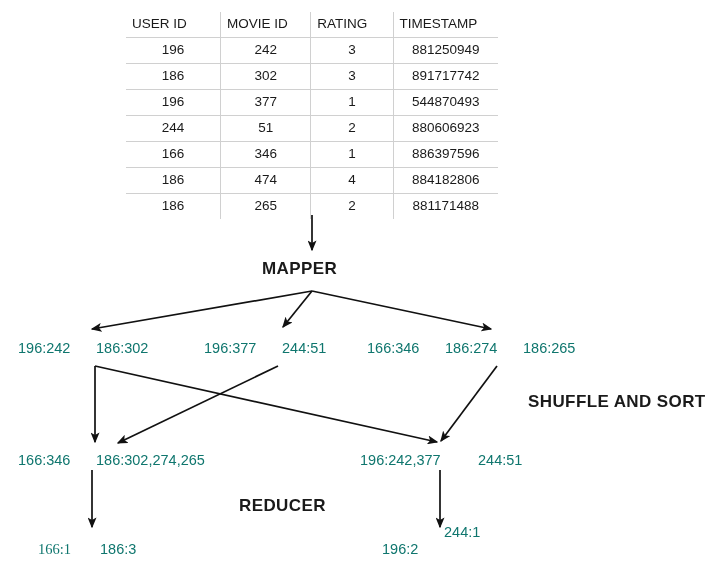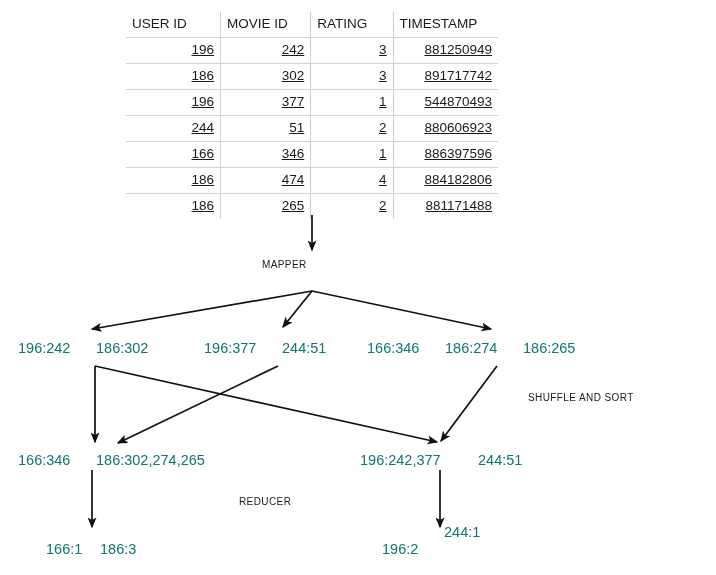--- a/index.html
+++ b/index.html
@@ -33,38 +33,38 @@
     height: 20px;
     line-height: 20px;
     font-weight: normal;
     white-space: nowrap;
   }
   #input-table th {
     text-align: left;
     border-top: none;
   }
   #input-table td {
-    text-align: right;
-    text-decoration: underline;
+    text-align: center;
   }
   #input-table tr > *:first-child { border-left: none; }
   #input-table tr > *:last-child  { border-right: none; }
   #input-table tr:last-child > *  { border-bottom: none; }
   .col-user  { width: 100px; }
   .col-movie { width: 88px; }
   .col-rate  { width: 82px; }
   .col-time  { width: 102px; }
 
   
   .stage-label {
     position: absolute;
-    font-size: 10px;
+    font-size: 17px;
     letter-spacing: 0.4px;
     color: #1a1a1a;
     white-space: nowrap;
+    font-weight: bold;
   }
   #label-mapper          { left: 262px; top: 259px; }
   #label-shuffle-sort    { left: 528px; top: 392px; }
   #label-reducer         { left: 239px; top: 496px; }
 
   
   .token {
     position: absolute;
     font-size: 14.5px;
     color: #0f766e;
@@ -80,21 +80,21 @@
   #tok-m5 { left: 445px; top: 340px; }
   #tok-m6 { left: 523px; top: 340px; }
 
   
   #tok-s0 { left: 18px;  top: 452px; }
   #tok-s1 { left: 96px;  top: 452px; }
   #tok-s2 { left: 360px; top: 452px; }
   #tok-s3 { left: 478px; top: 452px; }
 
   
-  #tok-r0 { left: 46px;  top: 541px; }
+  #tok-r0 { left: 38px;  top: 541px; font-family: Liberation Serif, serif; }
   #tok-r1 { left: 100px; top: 541px; }
   #tok-r2 { left: 382px; top: 541px; }
   #tok-r3 { left: 444px; top: 524px; }
 
   
   #arrow-layer {
     position: absolute;
     left: 0;
     top: 0;
     width: 716px;

